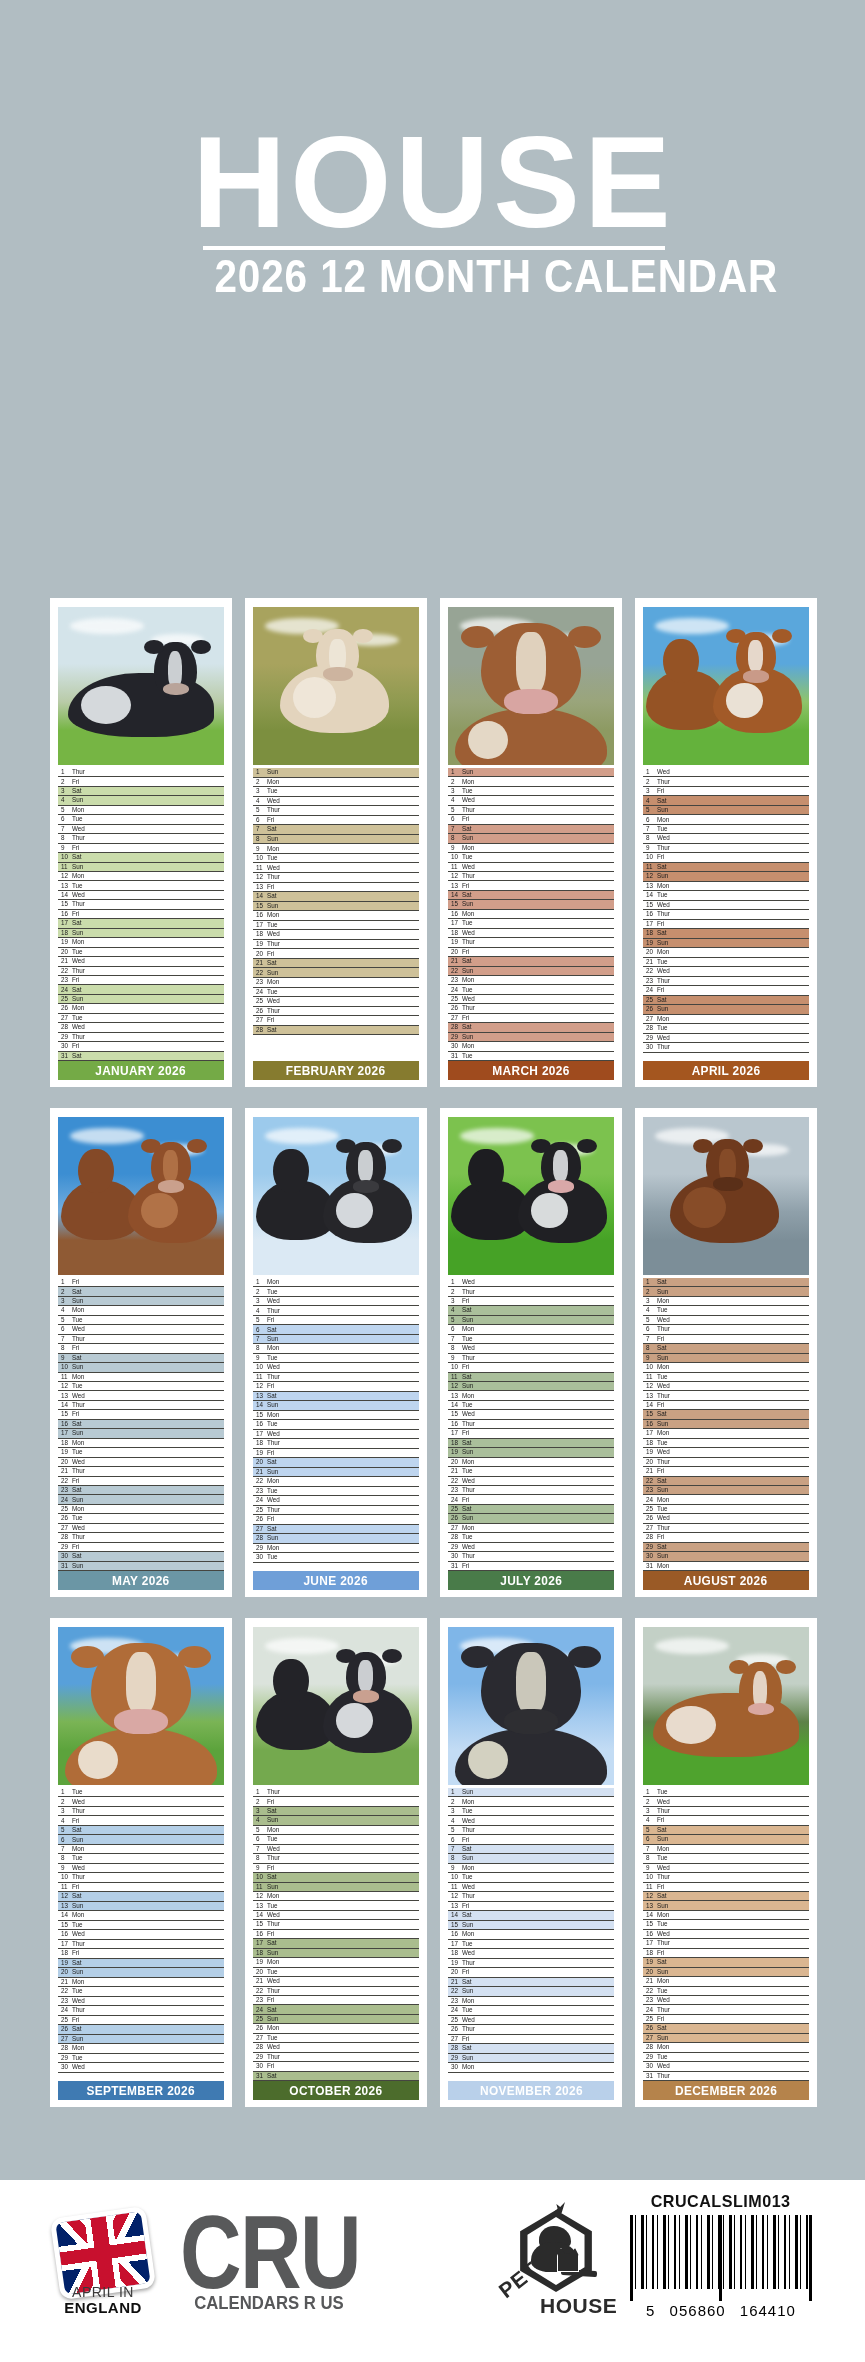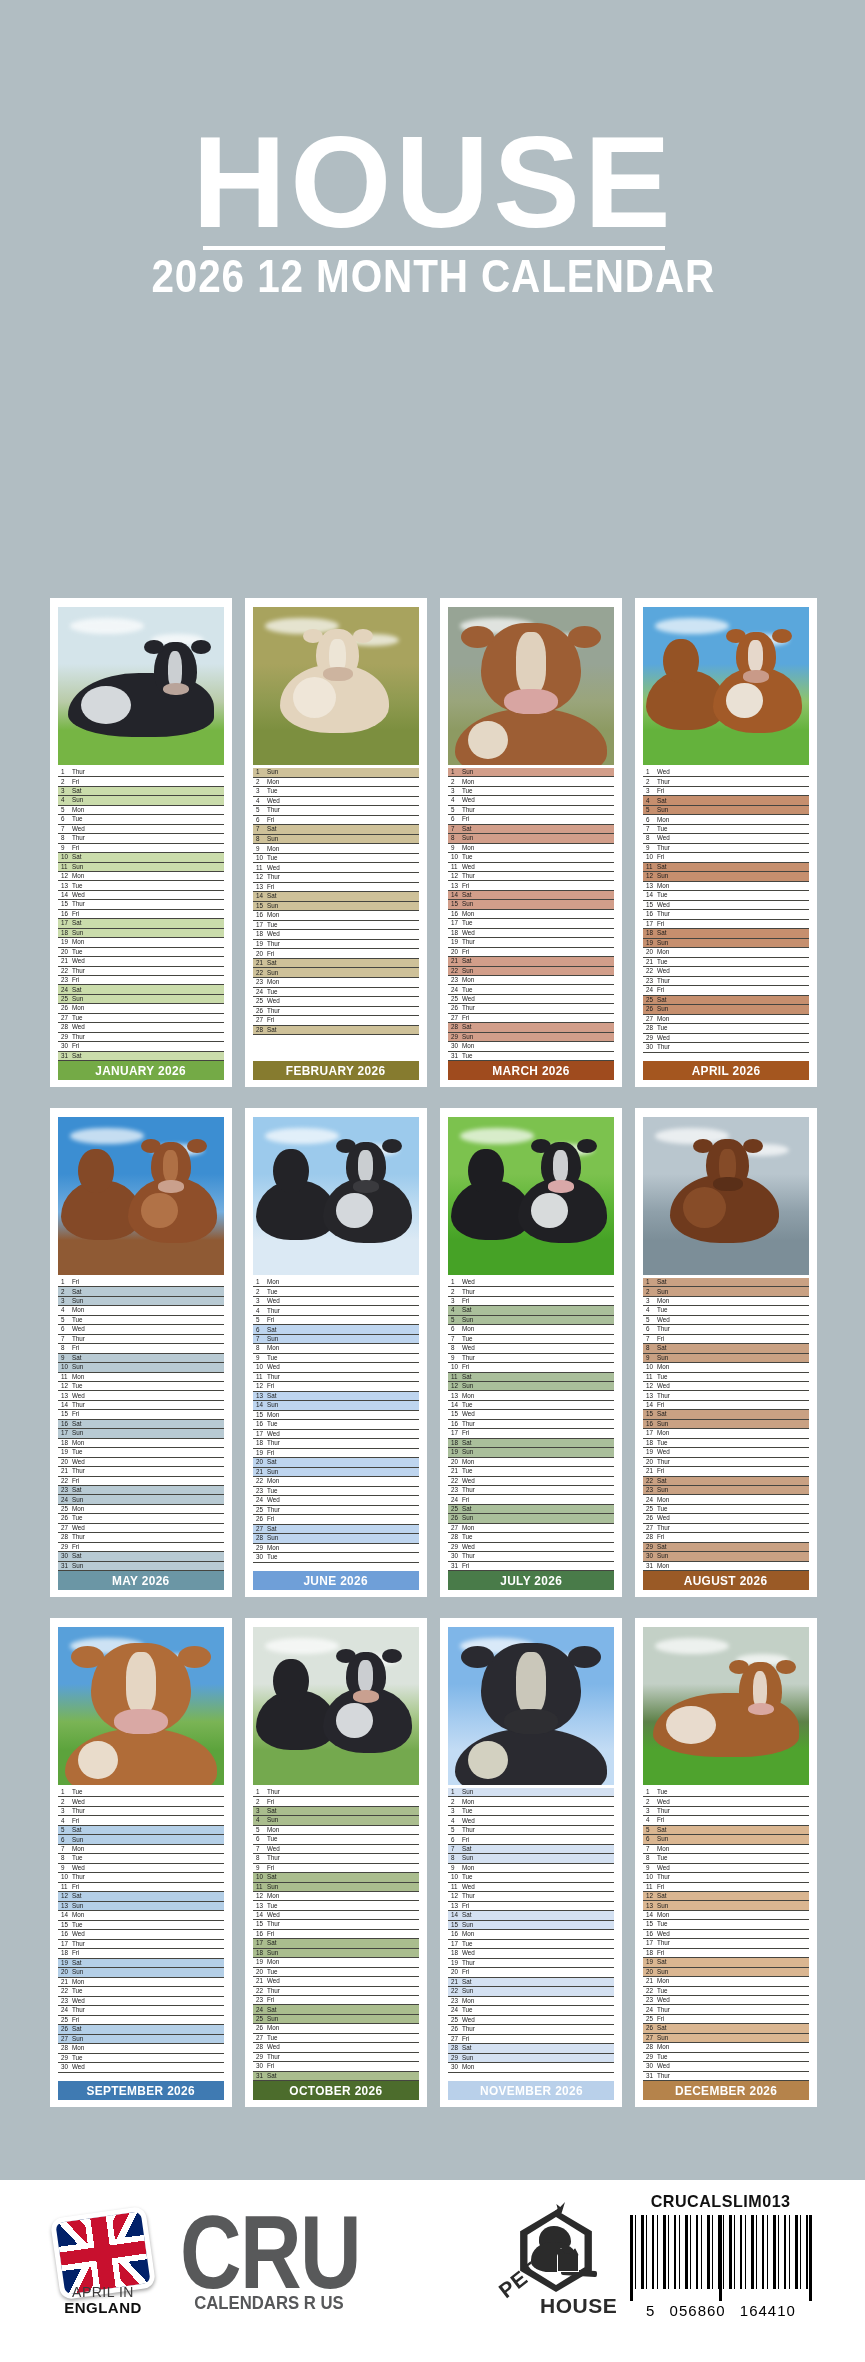--- a/index.html
+++ b/index.html
@@ -4,21 +4,21 @@
 <style>
   html,body{margin:0;padding:0;}
   body{width:865px;height:2362px;position:relative;background:#b1bdc2;
        font-family:"Liberation Sans",sans-serif;overflow:hidden;}
   
   .header{position:absolute;left:50px;top:0;width:767px;text-align:center;color:#fff;}
   .main-title{position:absolute;left:0;top:117px;width:100%;font-size:130px;line-height:1;
               font-weight:bold;letter-spacing:4px;}
   .title-underline{position:absolute;left:153px;top:246px;width:462px;height:4px;background:#fff;}
   .subtitle{position:absolute;left:0;top:253px;width:100%;font-size:46px;line-height:1;
-            font-weight:bold;white-space:nowrap;}
+            font-weight:bold;white-space:nowrap;text-align:right;}
   .subtitle span{display:inline-block;transform:scaleX(.88);letter-spacing:1px;}
   
   .grid{position:absolute;left:50px;top:598px;width:767px;display:flex;flex-wrap:wrap;
         column-gap:13px;row-gap:21px;}
   .card{width:182px;height:489px;background:#fff;box-sizing:border-box;
         padding:9px 8px 7px 8px;display:flex;flex-direction:column;}
   .photo{height:158px;margin-bottom:3px;position:relative;overflow:hidden;
          background:linear-gradient(180deg,var(--sky) 0%,var(--sky) 36%,var(--mid) 60%,var(--ground) 78%,var(--ground) 100%);}
   .photo i{display:block;position:absolute;}
   .cloud{background:#fff;opacity:.7;filter:blur(2px);border-radius:50%;}

